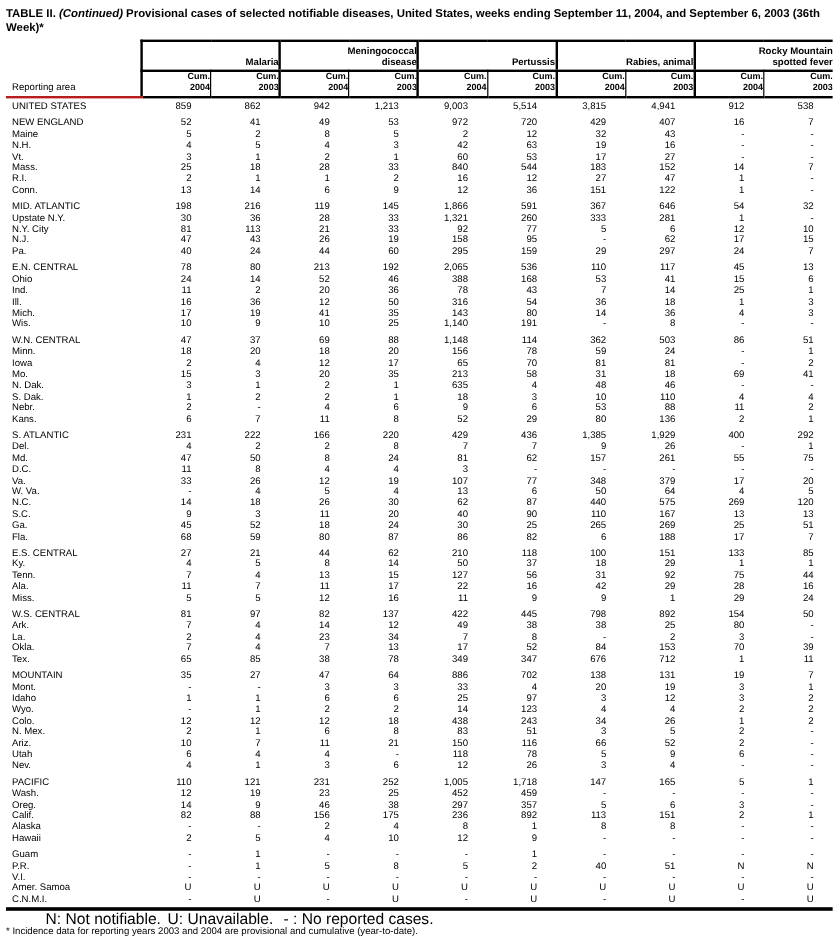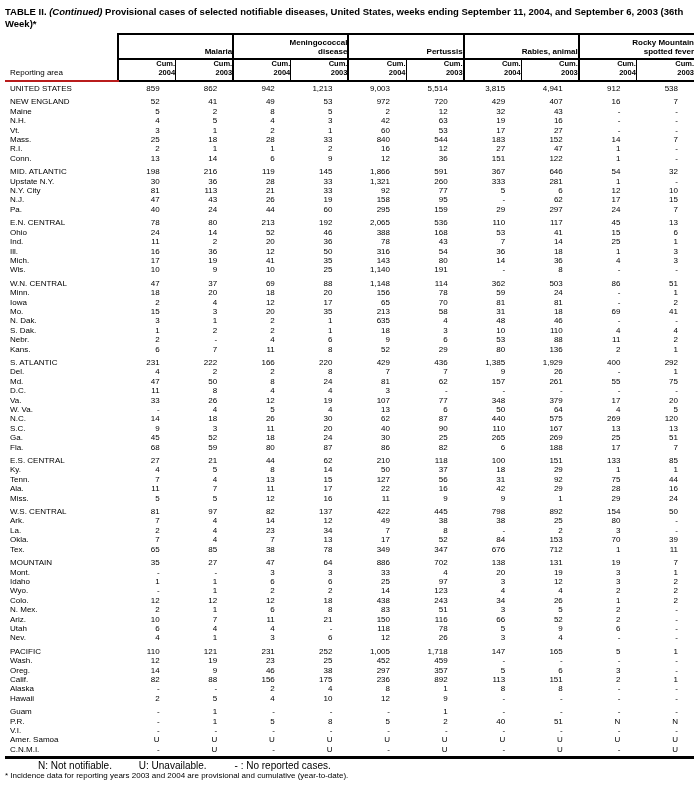--- a/index.html
+++ b/index.html
@@ -38,21 +38,21 @@
   }
   th.sub.gstart { border-left:2px solid #000; }
 
   tbody td { font-size:8px; line-height:9.4px; padding:0; vertical-align:middle; }
   td.area { text-align:left; padding-left:5px; white-space:nowrap; }
   td.num  { text-align:right; padding-right:16px; }
   tr.gap td { height:4px; line-height:4px; font-size:1px; padding:0; }
   tr.first-row td { padding-top:2px;margin-left:40px; }
 
   .footer { width:689px; border-top:3px solid #000; margin-top:2px; padding-top:2px; }
-  .legend { font-size:10px; line-height:9.5px;padding-left:33px; }
+  .legend { font-size:13px; line-height:9.5px;padding-left:33px; }
   .legend span { display:inline-block; }
   .legend .l1 { width:98px; }
   .legend .l2 { width:93px; }
   .note { font-size:8px; line-height:9.5px; }
 </style>
 </head>
 <body>
 
 <div class="page">
 

